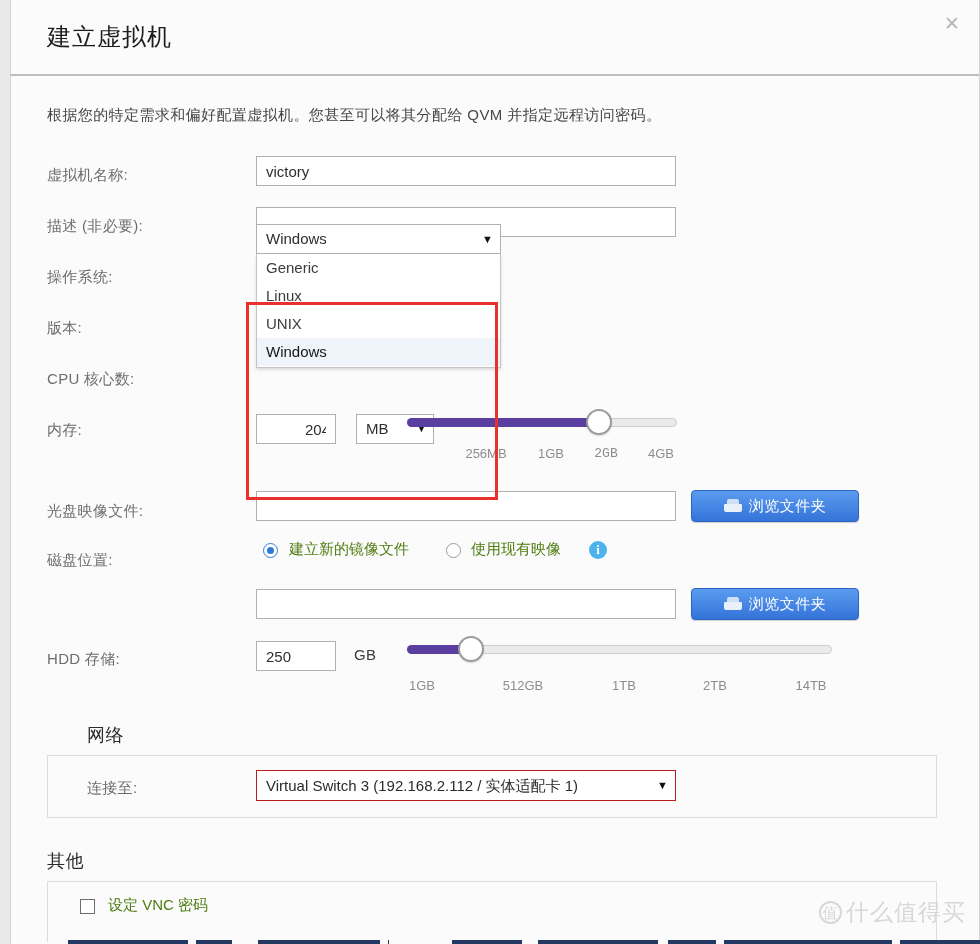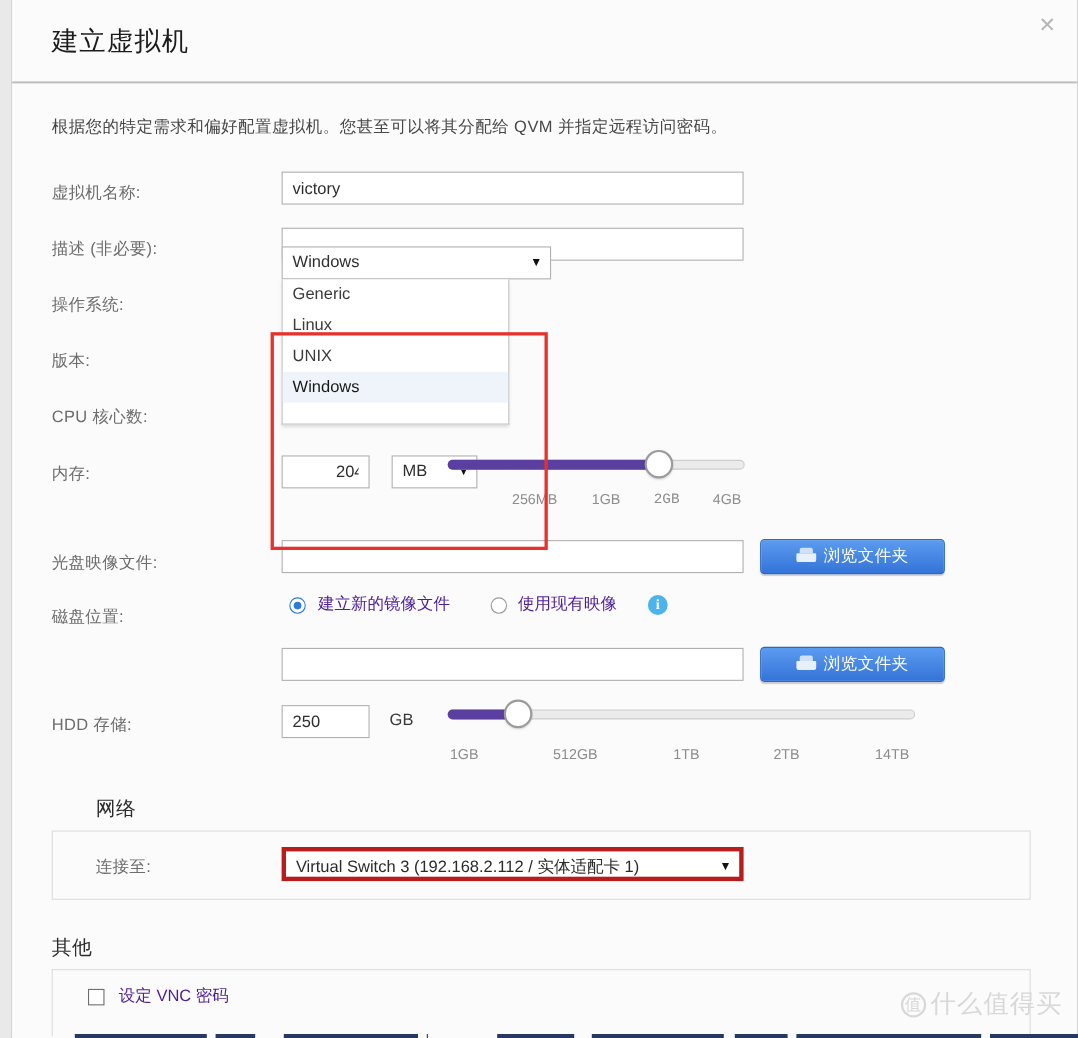--- a/index.html
+++ b/index.html
@@ -98,26 +98,26 @@
   .sel-caret {
     position: absolute;
     right: 7px; top: 0;
     height: 28px; line-height: 28px;
     font-size: 11px;
     color: #111;
   }
   .sel-list {
     position: absolute;
     left: 245px; top: 178px;
-    width: 207px;
+    width: 245px;
     background: #fff;
     border: 1px solid #c4c4c4;
     border-top: none;
     box-shadow: 0 2px 3px rgba(0,0,0,.13);
-    padding-bottom: 19px;
+    padding-bottom: 1px;
   }
   .sel-opt {
     height: 28px;
     line-height: 28px;
     padding-left: 9px;
     font-size: 15px;
     color: #3b3b3b;
     cursor: pointer;
   }
   .sel-opt.sel {
@@ -219,21 +219,21 @@
     content: "";
     position: absolute;
     left: 3px; top: 3px;
     width: 7px; height: 7px;
     border-radius: 50%;
     background: #2f7ad6;
   }
   .rlabel {
     position: absolute;
     font-size: 15px;
-    color: #4c1d95;
+    color: #4d7c0f;
     cursor: pointer;
     white-space: nowrap;
   }
   .info-ic {
     position: absolute;
     width: 18px; height: 18px;
     border-radius: 50%;
     background: #4cb3ee;
     color: #fff;
     font-size: 13px;
@@ -251,21 +251,21 @@
     letter-spacing: .5px;
   }
   .panel {
     position: absolute;
     background: #fbfbfb;
     border: 1px solid #dcdcdc;
   }
   .net-sel {
     position: absolute;
     background: #fff;
-    border: 4px solid #b91c1c;
+    border: 1px solid #b91c1c;
     height: 31px;
     font-size: 15px;
     color: #2b2b2b;
     line-height: 29px;
     padding-left: 9px;
     cursor: pointer;
   }
   .chk {
     position: absolute;
     width: 15px; height: 15px;

